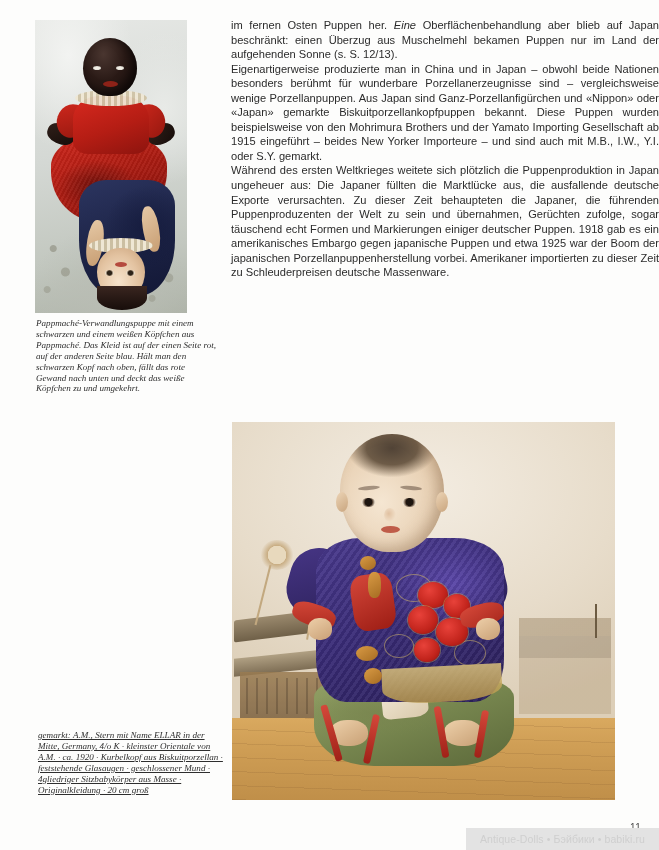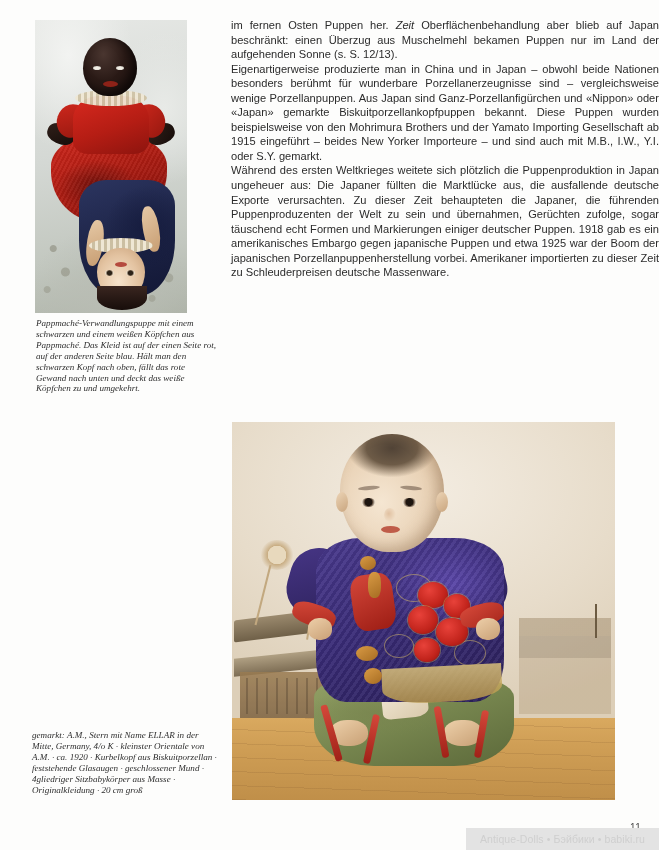--- a/index.html
+++ b/index.html
@@ -495,23 +495,24 @@
     font-size: 9.1px;
     line-height: 10.9px;
     color: #2e2e2e;
   }
   #caption-topsy {
     left: 36px;
     top: 318px;
     width: 180px;
   }
   #caption-asian {
-    left: 32px;
+    left: 38px;
     top: 730px;
     width: 186px;
+    text-decoration: underline;
   }
 
   
   #page-number {
     position: absolute;
     left: 630px;
     top: 822px;
     font-family: "Liberation Sans", sans-serif;
     font-size: 10px;
     color: #4a4a4a;
@@ -565,21 +566,21 @@
     <div class="tt-whlace"></div>
     <div class="tt-head-white">
       <div class="tt-whmouth"></div>
       <div class="tt-wheye l"></div>
       <div class="tt-wheye r"></div>
     </div>
     <div class="tt-whhair"></div>
   </div>
 
   <div class="text-column">
-    <p>im fernen Osten Puppen her. <i>Zeit</i> Oberflächenbehandlung aber blieb auf Japan beschränkt: einen Überzug aus Muschelmehl bekamen Puppen nur im Land der aufgehenden Sonne (s. S. 12/13).</p>
+    <p>im fernen Osten Puppen her. <i>Eine</i> Oberflächenbehandlung aber blieb auf Japan beschränkt: einen Überzug aus Muschelmehl bekamen Puppen nur im Land der aufgehenden Sonne (s. S. 12/13).</p>
     <p>Eigenartigerweise produzierte man in China und in Japan – obwohl beide Nationen besonders berühmt für wunderbare Porzellanerzeugnisse sind – vergleichsweise wenige Porzellanpuppen. Aus Japan sind Ganz-Porzellanfigürchen und «Nippon» oder «Japan» gemarkte Biskuitporzellankopfpuppen bekannt. Diese Puppen wurden beispielsweise von den Mohrimura Brothers und der Yamato Importing Gesellschaft ab 1915 eingeführt – beides New Yorker Importeure – und sind auch mit M.B., I.W., Y.I. oder S.Y. gemarkt.</p>
     <p>Während des ersten Weltkrieges weitete sich plötzlich die Puppenproduktion in Japan ungeheuer aus: Die Japaner füllten die Marktlücke aus, die ausfallende deutsche Exporte verursachten. Zu dieser Zeit behaupteten die Japaner, die führenden Puppenproduzenten der Welt zu sein und übernahmen, Gerüchten zufolge, sogar täuschend echt Formen und Markierungen einiger deutscher Puppen. 1918 gab es ein amerikanisches Embargo gegen japanische Puppen und etwa 1925 war der Boom der japanischen Porzellanpuppenherstellung vorbei. Amerikaner importierten zu dieser Zeit zu Schleuderpreisen deutsche Massenware.</p>
   </div>
 
   <div class="caption" id="caption-topsy">Pappmaché-Verwandlungspuppe mit einem schwarzen und einem weißen Köpfchen aus Pappmaché. Das Kleid ist auf der einen Seite rot, auf der anderen Seite blau. Hält man den schwarzen Kopf nach oben, fällt das rote Gewand nach unten und deckt das weiße Köpfchen zu und umgekehrt.</div>
 
   <div class="photo" id="photo-asian">
     <div class="as-bg"></div>
 
     <div class="as-bldg-l">

